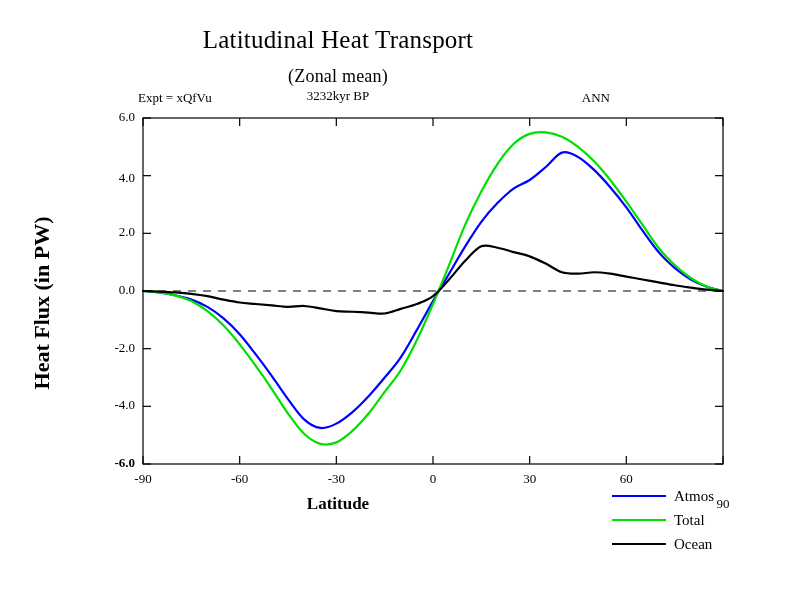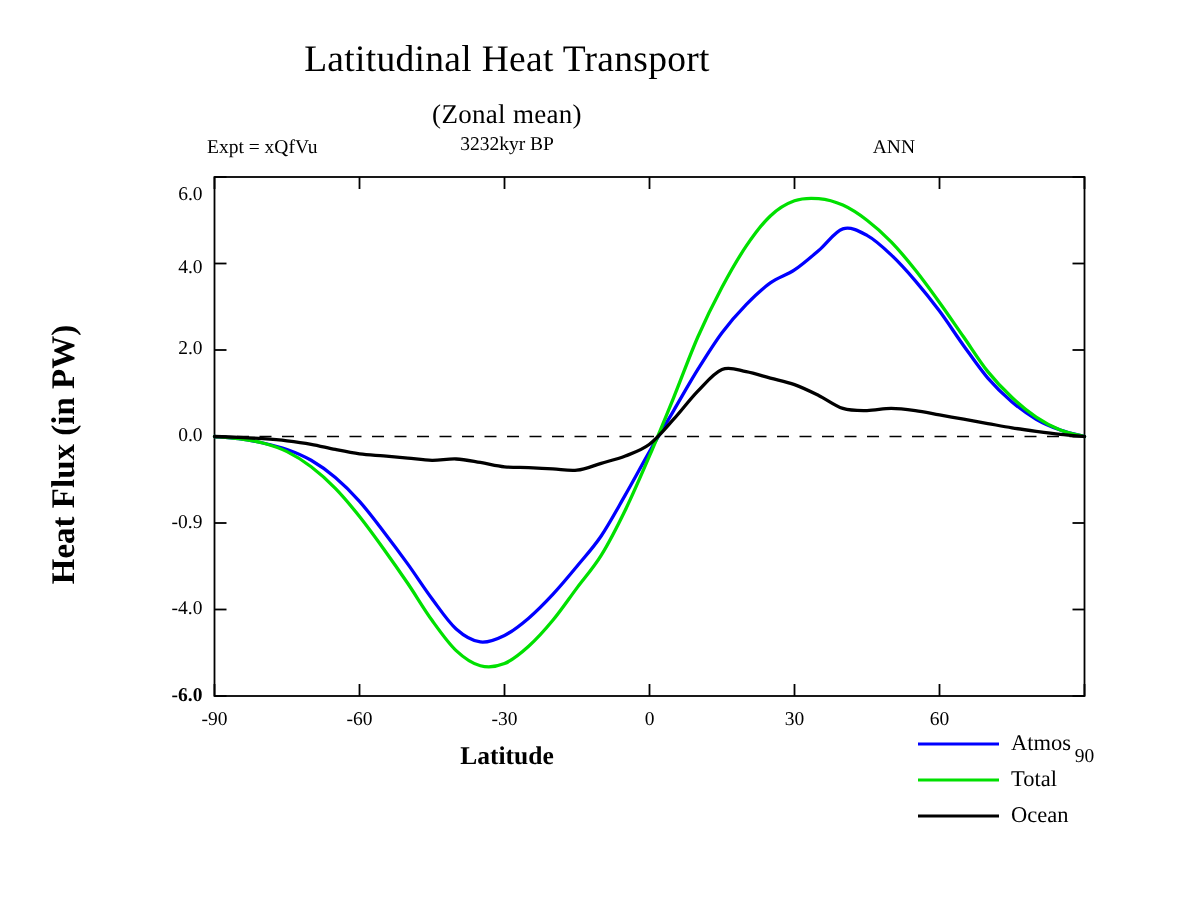--- a/index.html
+++ b/index.html
@@ -145,25 +145,25 @@
       <line x1="723" y1="118" x2="723" y2="126" stroke="#000" stroke-width="1.2"></line>
       <line x1="143" y1="291" x2="723" y2="291" stroke="#000" stroke-width="1.1" stroke-dasharray="8 7"></line>
       <path d="M143.00,291.00 C145.69,291.24 153.74,291.72 159.11,292.44 C164.48,293.16 169.85,294.12 175.22,295.33 C180.59,296.53 185.96,297.73 191.33,299.65 C196.70,301.57 202.07,303.73 207.44,306.86 C212.81,309.98 218.19,313.83 223.56,318.39 C228.93,322.96 234.30,328.24 239.67,334.25 C245.04,340.26 250.41,347.47 255.78,354.43 C261.15,361.40 266.52,368.61 271.89,376.06 C277.26,383.51 282.63,391.92 288.00,399.13 C293.37,406.33 298.74,414.50 304.11,419.31 C309.48,424.11 314.85,427.24 320.22,427.96 C325.59,428.68 330.96,426.28 336.33,423.63 C341.70,420.99 347.07,416.67 352.44,412.10 C357.81,407.53 363.19,402.01 368.56,396.24 C373.93,390.48 379.30,383.99 384.67,377.50 C390.04,371.01 395.41,365.25 400.78,357.32 C406.15,349.39 411.52,339.30 416.89,329.92 C422.26,320.55 427.63,310.46 433.00,301.09 C438.37,291.72 443.74,282.83 449.11,273.70 C454.48,264.57 459.85,254.96 465.22,246.31 C470.59,237.66 475.96,229.01 481.33,221.80 C486.70,214.59 492.07,208.58 497.44,203.06 C502.81,197.53 508.19,192.49 513.56,188.64 C518.93,184.80 524.30,183.60 529.67,179.99 C535.04,176.39 540.41,171.58 545.78,167.02 C551.15,162.45 556.52,154.28 561.89,152.60 C567.26,150.92 572.63,154.04 578.00,156.92 C583.37,159.81 588.74,164.85 594.11,169.90 C599.48,174.95 604.85,180.95 610.22,187.20 C615.59,193.45 620.96,200.18 626.33,207.38 C631.70,214.59 637.07,223.00 642.44,230.45 C647.81,237.90 653.19,245.83 658.56,252.08 C663.93,258.32 669.30,263.37 674.67,267.93 C680.04,272.50 685.41,276.34 690.78,279.47 C696.15,282.59 701.52,284.75 706.89,286.67 C712.26,288.60 720.31,290.28 723.00,291.00" fill="none" stroke="#0000ff" stroke-width="2.2" stroke-linejoin="round" stroke-linecap="round"></path>
       <path d="M143.00,291.00 C145.69,291.24 153.74,291.72 159.11,292.44 C164.48,293.16 169.85,293.88 175.22,295.33 C180.59,296.77 185.96,298.45 191.33,301.09 C196.70,303.73 202.07,307.10 207.44,311.18 C212.81,315.27 218.19,320.07 223.56,325.60 C228.93,331.13 234.30,337.61 239.67,344.34 C245.04,351.07 250.41,358.52 255.78,365.97 C261.15,373.42 266.52,381.10 271.89,389.03 C277.26,396.96 282.63,406.09 288.00,413.54 C293.37,420.99 298.74,428.68 304.11,433.73 C309.48,438.77 314.85,442.38 320.22,443.82 C325.59,445.26 330.96,444.54 336.33,442.38 C341.70,440.21 347.07,435.65 352.44,430.84 C357.81,426.04 363.19,420.03 368.56,413.54 C373.93,407.05 379.30,399.12 384.67,391.92 C390.04,384.71 395.41,378.94 400.78,370.29 C406.15,361.64 411.52,351.07 416.89,340.02 C422.26,328.96 427.63,316.47 433.00,303.98 C438.37,291.48 443.74,278.27 449.11,265.05 C454.48,251.83 459.85,236.94 465.22,224.68 C470.59,212.43 475.96,201.62 481.33,191.53 C486.70,181.43 492.07,172.06 497.44,164.13 C502.81,156.20 508.19,149.00 513.56,143.95 C518.93,138.90 524.30,135.78 529.67,133.86 C535.04,131.94 540.41,131.94 545.78,132.42 C551.15,132.90 556.52,134.34 561.89,136.74 C567.26,139.14 572.63,142.75 578.00,146.83 C583.37,150.92 588.74,155.72 594.11,161.25 C599.48,166.78 604.85,173.26 610.22,179.99 C615.59,186.72 620.96,194.17 626.33,201.62 C631.70,209.07 637.07,216.99 642.44,224.68 C647.81,232.37 653.19,241.02 658.56,247.75 C663.93,254.48 669.30,260.00 674.67,265.05 C680.04,270.10 685.41,274.42 690.78,278.02 C696.15,281.63 701.52,284.51 706.89,286.67 C712.26,288.84 720.31,290.28 723.00,291.00" fill="none" stroke="#00e000" stroke-width="2.2" stroke-linejoin="round" stroke-linecap="round"></path>
       <path d="M143.00,291.00 C145.69,291.10 153.74,291.34 159.11,291.58 C164.48,291.82 169.85,292.06 175.22,292.44 C180.59,292.83 185.96,293.26 191.33,293.88 C196.70,294.51 202.07,295.23 207.44,296.19 C212.81,297.15 218.19,298.59 223.56,299.65 C228.93,300.71 234.30,301.81 239.67,302.53 C245.04,303.25 250.41,303.49 255.78,303.98 C261.15,304.46 266.52,304.94 271.89,305.42 C277.26,305.90 282.63,306.76 288.00,306.86 C293.37,306.95 298.74,305.75 304.11,305.99 C309.48,306.23 314.85,307.43 320.22,308.30 C325.59,309.16 330.96,310.61 336.33,311.18 C341.70,311.76 347.07,311.52 352.44,311.76 C357.81,312.00 363.19,312.34 368.56,312.63 C373.93,312.91 379.30,314.11 384.67,313.49 C390.04,312.87 395.41,310.46 400.78,308.88 C406.15,307.29 411.52,306.09 416.89,303.98 C422.26,301.86 427.63,300.27 433.00,296.19 C438.37,292.11 443.74,285.38 449.11,279.47 C454.48,273.56 459.85,266.25 465.22,260.73 C470.59,255.20 475.96,248.47 481.33,246.31 C486.70,244.15 492.07,246.79 497.44,247.75 C502.81,248.71 508.19,250.63 513.56,252.08 C518.93,253.52 524.30,254.48 529.67,256.40 C535.04,258.32 540.41,260.97 545.78,263.61 C551.15,266.25 556.52,270.58 561.89,272.26 C567.26,273.94 572.63,273.70 578.00,273.70 C583.37,273.70 588.74,272.26 594.11,272.26 C599.48,272.26 604.85,272.98 610.22,273.70 C615.59,274.42 620.96,275.62 626.33,276.58 C631.70,277.54 637.07,278.51 642.44,279.47 C647.81,280.43 653.19,281.39 658.56,282.35 C663.93,283.31 669.30,284.37 674.67,285.23 C680.04,286.10 685.41,286.82 690.78,287.54 C696.15,288.26 701.52,288.98 706.89,289.56 C712.26,290.13 720.31,290.76 723.00,291.00" fill="none" stroke="#000000" stroke-width="2.2" stroke-linejoin="round" stroke-linecap="round"></path>
     </svg>
 
   <div id="ytick-layer">
       <div class="tick-label ytick" style="left: 95px; top: 455px; font-weight: bold;">-6.0</div>
       <div class="tick-label ytick" style="left: 95px; top: 397.333px;">-4.0</div>
-      <div class="tick-label ytick" style="left: 95px; top: 339.667px;">-0.9</div>
+      <div class="tick-label ytick" style="left: 95px; top: 339.667px;">-2.0</div>
       <div class="tick-label ytick" style="left: 95px; top: 282px;">0.0</div>
       <div class="tick-label ytick" style="left: 95px; top: 224.333px;">2.0</div>
       <div class="tick-label ytick" style="left: 95px; top: 170px;">4.0</div>
-      <div class="tick-label ytick" style="left: 95px; top: 109px; margin-top: 12px;">6.0</div>
+      <div class="tick-label ytick" style="left: 95px; top: 109px;">6.0</div>
     </div>
   <div id="xtick-layer">
       <div class="tick-label xtick" style="left: 123px; top: 471px;">-90</div>
       <div class="tick-label xtick" style="left: 219.667px; top: 471px;">-60</div>
       <div class="tick-label xtick" style="left: 316.333px; top: 471px;">-30</div>
       <div class="tick-label xtick" style="left: 413px; top: 471px;">0</div>
       <div class="tick-label xtick" style="left: 509.667px; top: 471px;">30</div>
       <div class="tick-label xtick" style="left: 606.333px; top: 471px;">60</div>
       <div class="tick-label xtick" style="left: 703px; top: 471px; margin-top: 25px;">90</div>
     </div>

